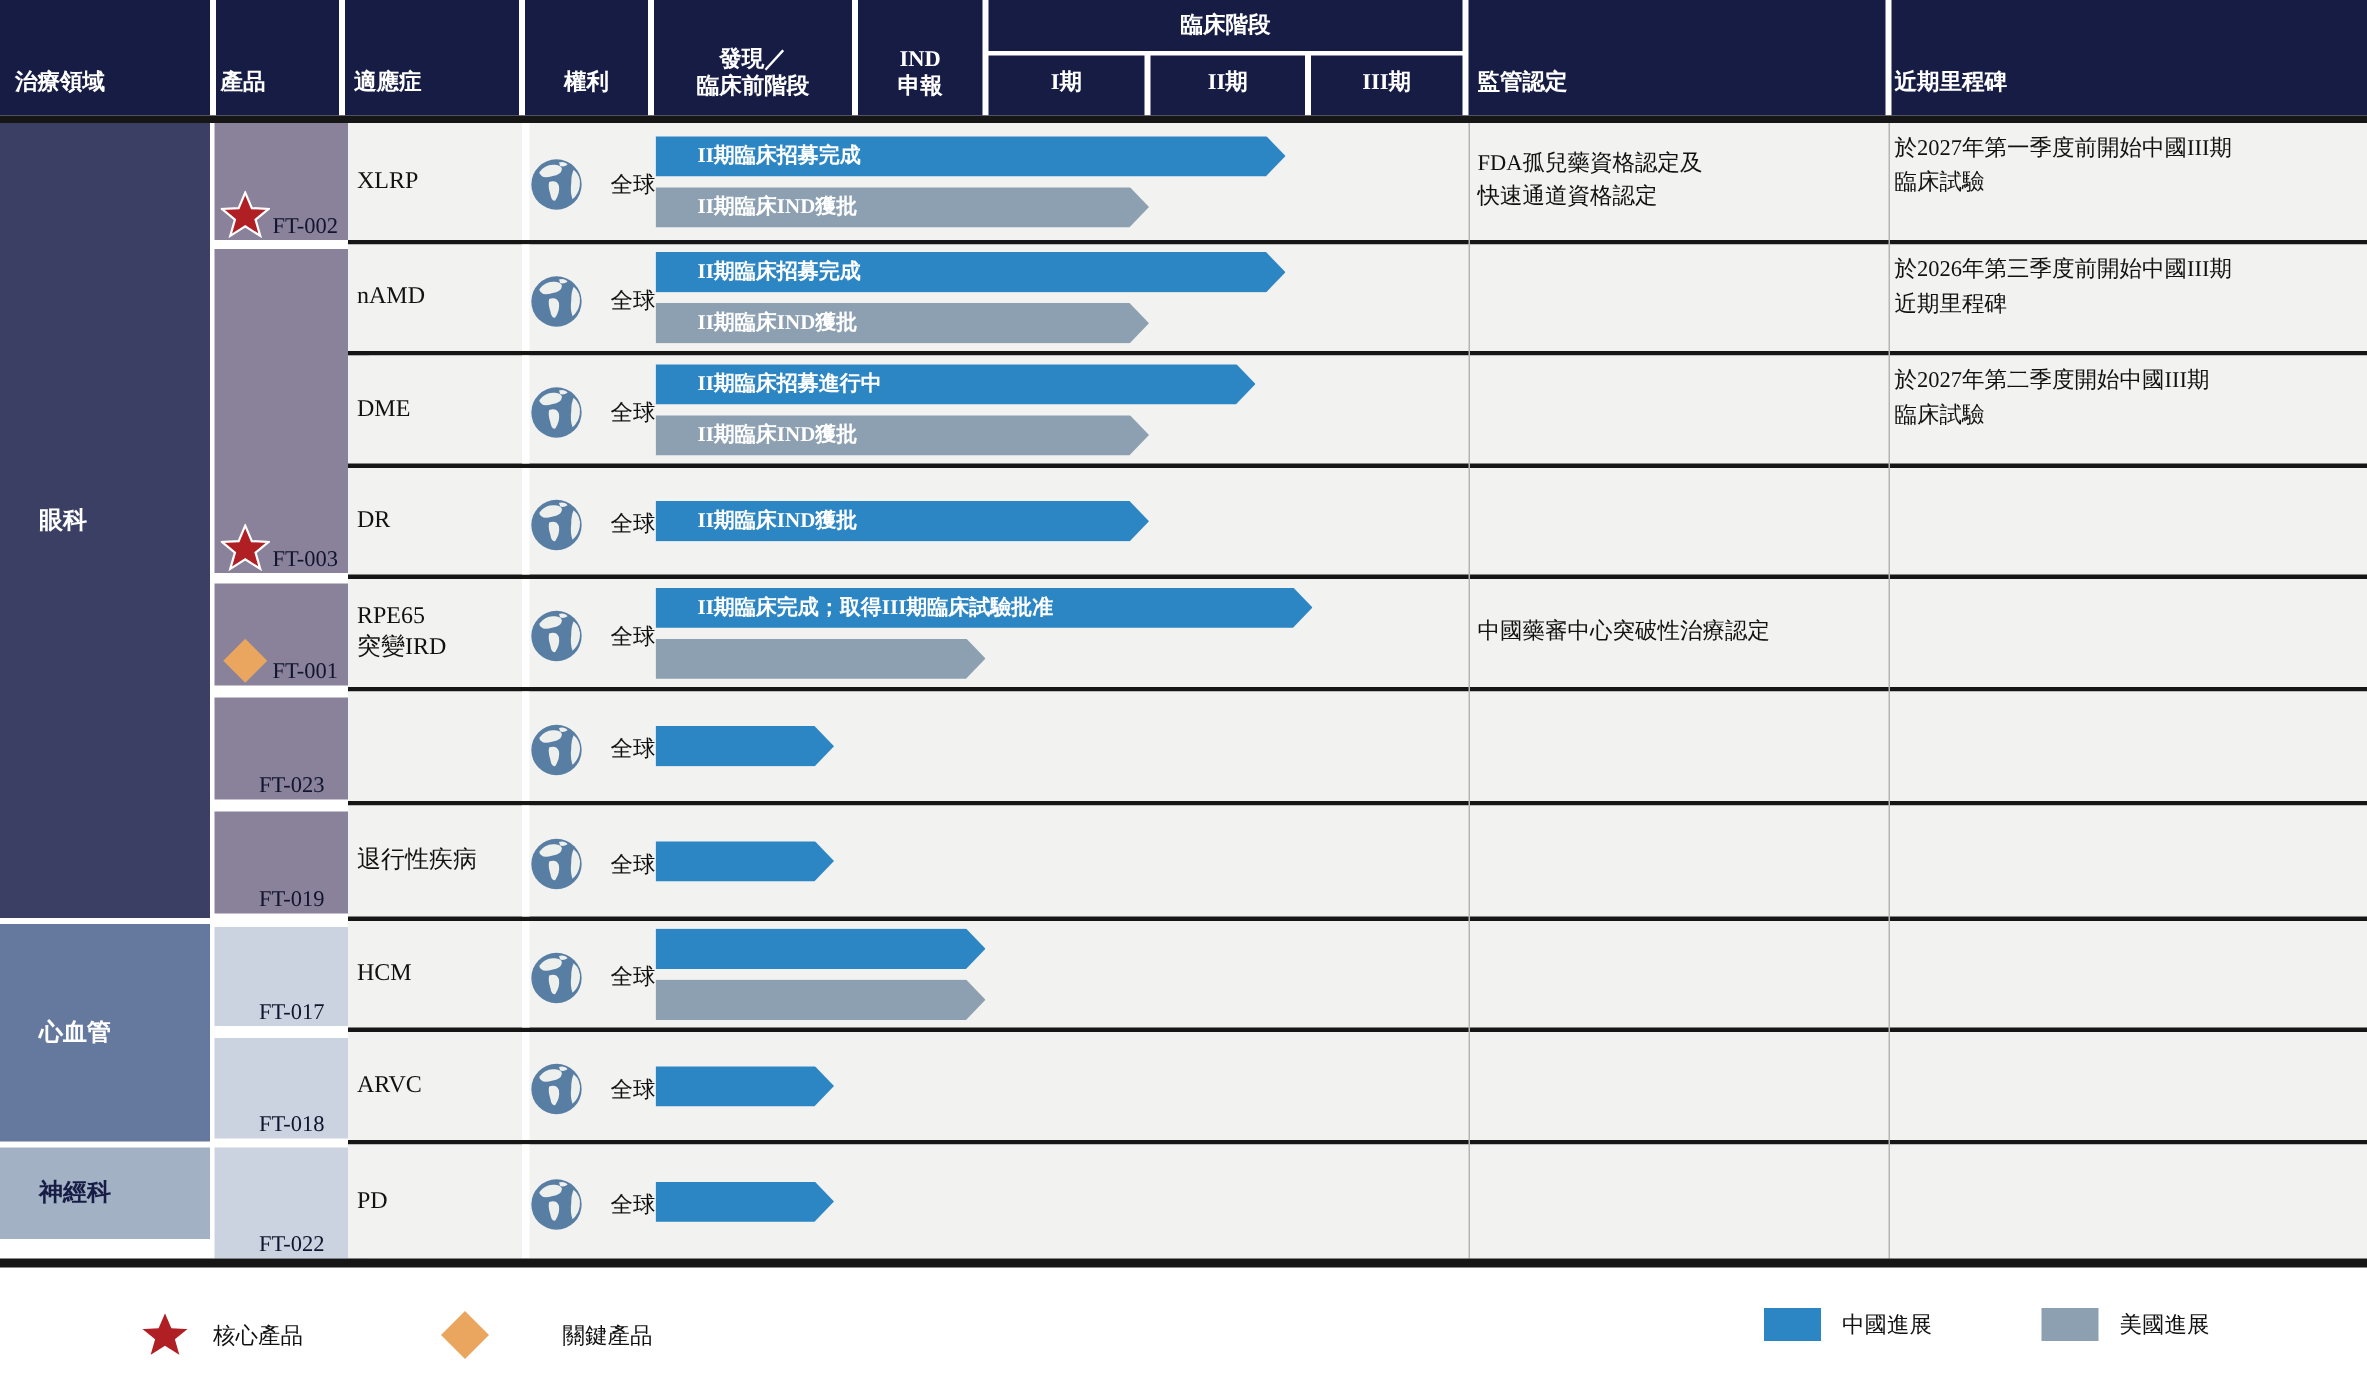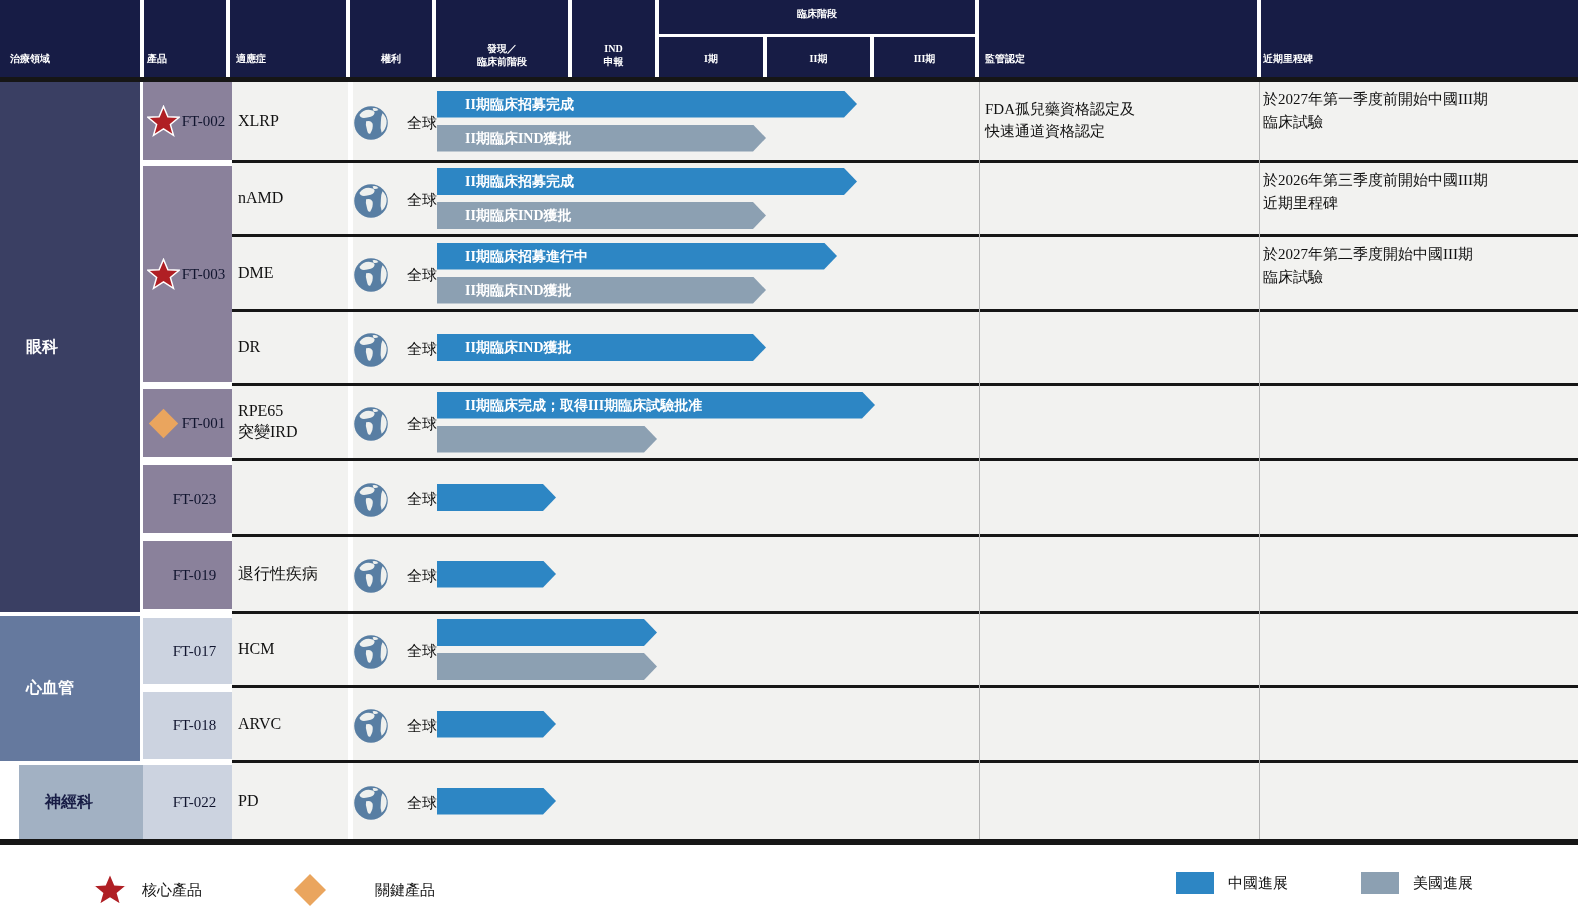--- a/index.html
+++ b/index.html
@@ -2,21 +2,21 @@
 <html><head>
 <meta charset="utf-8">
 <style>
   * { margin:0; padding:0; box-sizing:border-box; }
   html,body { background:#ffffff; }
   body { font-family:"Liberation Serif","DejaVu Serif",serif; }
   #app { position:relative; width:1578px; height:918px; background:#ffffff; overflow:hidden; }
 
   
   #header { position:absolute; left:0; top:0; width:1578px; height:77px; background:#171c45; }
-  .hcell { position:absolute; color:#ffffff; font-weight:bold; font-size:10px; line-height:1.25; }
+  .hcell { position:absolute; color:#ffffff; font-weight:bold; font-size:15px; line-height:1.25; }
   .h-area { left:10px; bottom:12px; }
   .h-product { left:147px; bottom:12px; }
   .h-indication { left:236px; bottom:12px; }
   .h-rights { left:348px; width:86px; bottom:12px; text-align:center; }
   .h-discovery { left:434px; width:136px; bottom:9px; text-align:center; white-space:pre-line; }
   .h-ind { left:570px; width:87px; bottom:9px; text-align:center; white-space:pre-line; }
   .h-clinical { left:657px; width:320px; top:8px; text-align:center; }
   .h-p1 { left:657px; width:108px; bottom:12px; text-align:center; }
   .h-p2 { left:765px; width:107px; bottom:12px; text-align:center; }
   .h-p3 { left:872px; width:105px; bottom:12px; text-align:center; }
@@ -25,23 +25,23 @@
   .hsep { position:absolute; top:0; width:4px; height:77px; background:#ffffff; }
   .hsep.half { top:36px; height:41px; }
   .hline { position:absolute; left:657px; top:34px; width:320px; height:3px; background:#ffffff; }
   #header-underline { position:absolute; left:0; top:77px; width:1578px; height:5px; background:#161616; }
 
   
   .area { position:absolute; left:0; width:140px; display:flex; align-items:center; padding-left:26px;
           color:#ffffff; font-weight:bold; font-size:16px; }
   #area-eye { top:82px; height:530px; background:#3a3f63; }
   #area-cardio { top:616px; height:145px; background:#65799e; }
-  #area-neuro { top:765px; height:74px; background:#a2b1c3; color:#171c45;margin-left:19px; }
-
-  .pcell { position:absolute; left:143px; width:103px; display:flex; align-items:center; justify-content:center;
+  #area-neuro { top:765px; height:61px; background:#a2b1c3; color:#171c45; }
+
+  .pcell { position:absolute; left:143px; width:103px; display:flex; align-items:flex-end; justify-content:center;
            font-size:15px; color:#10142e; }
   .pcell.eye { background:#8a819b; }
   .pcell.light { background:#ccd3e0; }
   .pmark { width:33px; height:33px; margin-left:-17px; margin-right:2px; flex:none; }
 
   
   #rows { position:absolute; left:232px; top:82px; width:1346px; }
   .row { position:relative; background:#f2f2f0; border-bottom:3px solid #161616; }
   .row:last-child { border-bottom:none; }
   .row::before { content:""; position:absolute; left:116px; top:0; bottom:0; width:5px; background:#ffffff; }
@@ -240,20 +240,21 @@
       <div class="c-rights">
         <svg class="globe">
             <use href="#globe"></use>
           </svg>
         <div class="rights-label">全球</div>
       </div>
       <div class="bars">
         <div class="bar china" style="width: 438px;">II期臨床完成；取得III期臨床試驗批准</div>
         <div class="bar us" style="width: 220px;"></div>
       </div>
+      <div class="c-reg">中國藥審中心突破性治療認定</div>
       <div class="c-mile"></div>
     </div>
 
     <div class="row" style="height:76px">
       <div class="c-rights">
         <svg class="globe">
             <use href="#globe"></use>
           </svg>
         <div class="rights-label">全球</div>
       </div>

